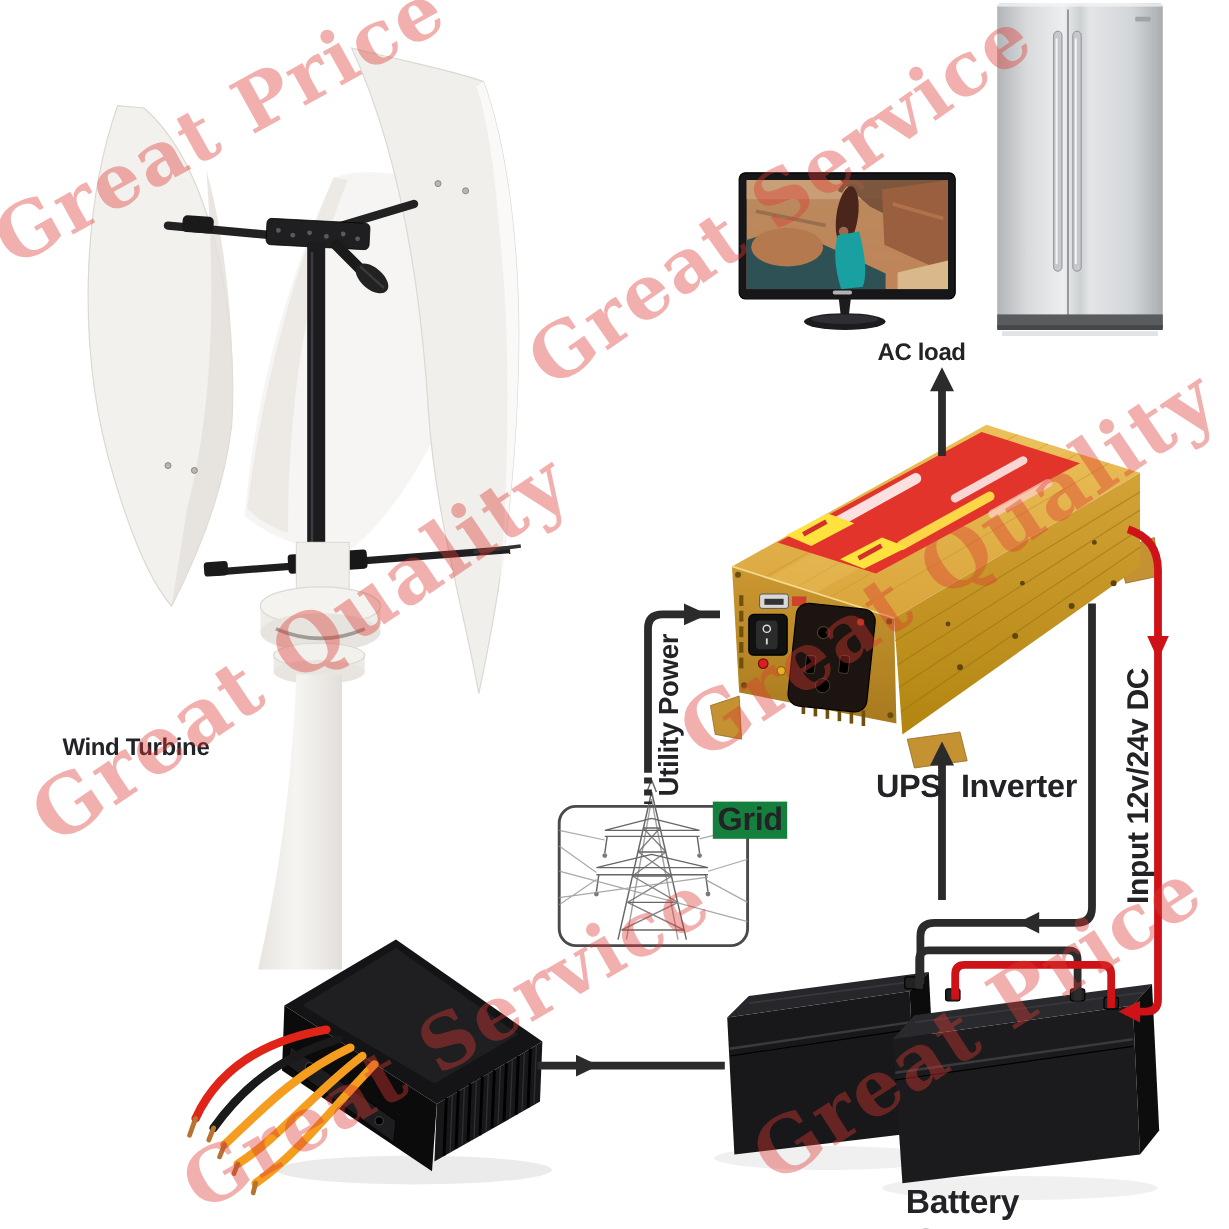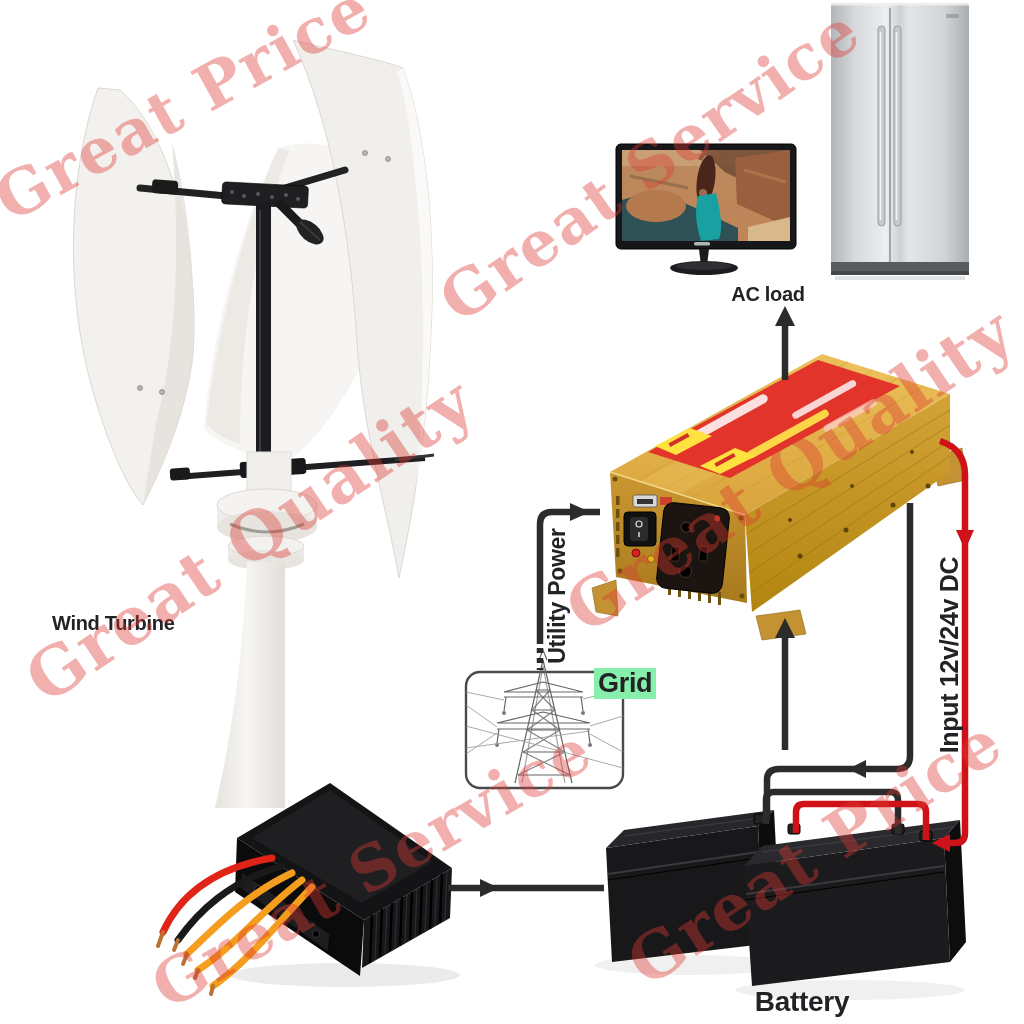--- a/index.html
+++ b/index.html
@@ -3,21 +3,21 @@
 <meta charset="utf-8">
 <style>
   html,body{margin:0;padding:0;background:#fff;}
   #stage{position:relative;width:1024px;height:1024px;background:#ffffff;overflow:hidden;
          font-family:"Liberation Sans",sans-serif;}
   #scene{position:absolute;left:0;top:0;z-index:10;}
   .lbl{position:absolute;z-index:20;font-weight:700;color:#232327;letter-spacing:-0.3px;}
   .lbl-turbine{left:52px;top:606px;font-size:20px;line-height:34px;}
   .lbl-controller{left:52px;top:862px;font-size:28px;line-height:33px;}
   .lbl-acload{left:698px;top:283px;width:140px;text-align:center;font-size:20px;}
-  .lbl-grid{left:594px;top:668px;font-size:27px;background:#86efac;padding:0 4px;z-index:21;}
+  .lbl-grid{left:594px;top:668px;font-size:27px;background:#15803d;padding:0 4px;z-index:21;}
   .lbl-ups{left:730px;top:640px;font-size:27px;word-spacing:9px;}
   .lbl-battery{left:712px;top:986px;width:180px;text-align:center;font-size:28px;}
   .lbl-utility{left:479px;top:581px;width:160px;height:30px;text-align:center;
                font-size:23px;transform:rotate(-90deg);}
   .lbl-input{left:845px;top:639px;width:212px;height:32px;text-align:center;
              font-size:25px;transform:rotate(-90deg);}
   .wm{position:absolute;z-index:40;font-family:"DejaVu Serif",serif;font-weight:700;
       font-size:62px;letter-spacing:2px;color:rgba(221,58,50,0.40);white-space:nowrap;
       pointer-events:none;transform-origin:center;}
   .wm-price-a{left:183px;top:103px;transform:translate(-50%,-50%) rotate(-29deg);}
@@ -371,20 +371,21 @@
   </g>
 </svg>
 
   <div class="lbl lbl-turbine">
     <div>Wind Turbine</div>
   </div>
   <div class="lbl lbl-controller">
   </div>
   <div class="lbl lbl-acload">AC load</div>
   <div class="lbl lbl-grid">Grid</div>
+  <div class="lbl lbl-ups">UPS Inverter</div>
   <div class="lbl lbl-utility">Utility Power</div>
   <div class="lbl lbl-input">Input 12v/24v DC</div>
   <div class="lbl lbl-battery">Battery Group</div>
 
   <div class="wm wm-price-a">Great Price</div>
   <div class="wm wm-service-a">Great Service</div>
   <div class="wm wm-quality-a">Great Quality</div>
   <div class="wm wm-quality-b">Great Quality</div>
   <div class="wm wm-service-b">Great Service</div>
   <div class="wm wm-price-b">Great Price</div>

